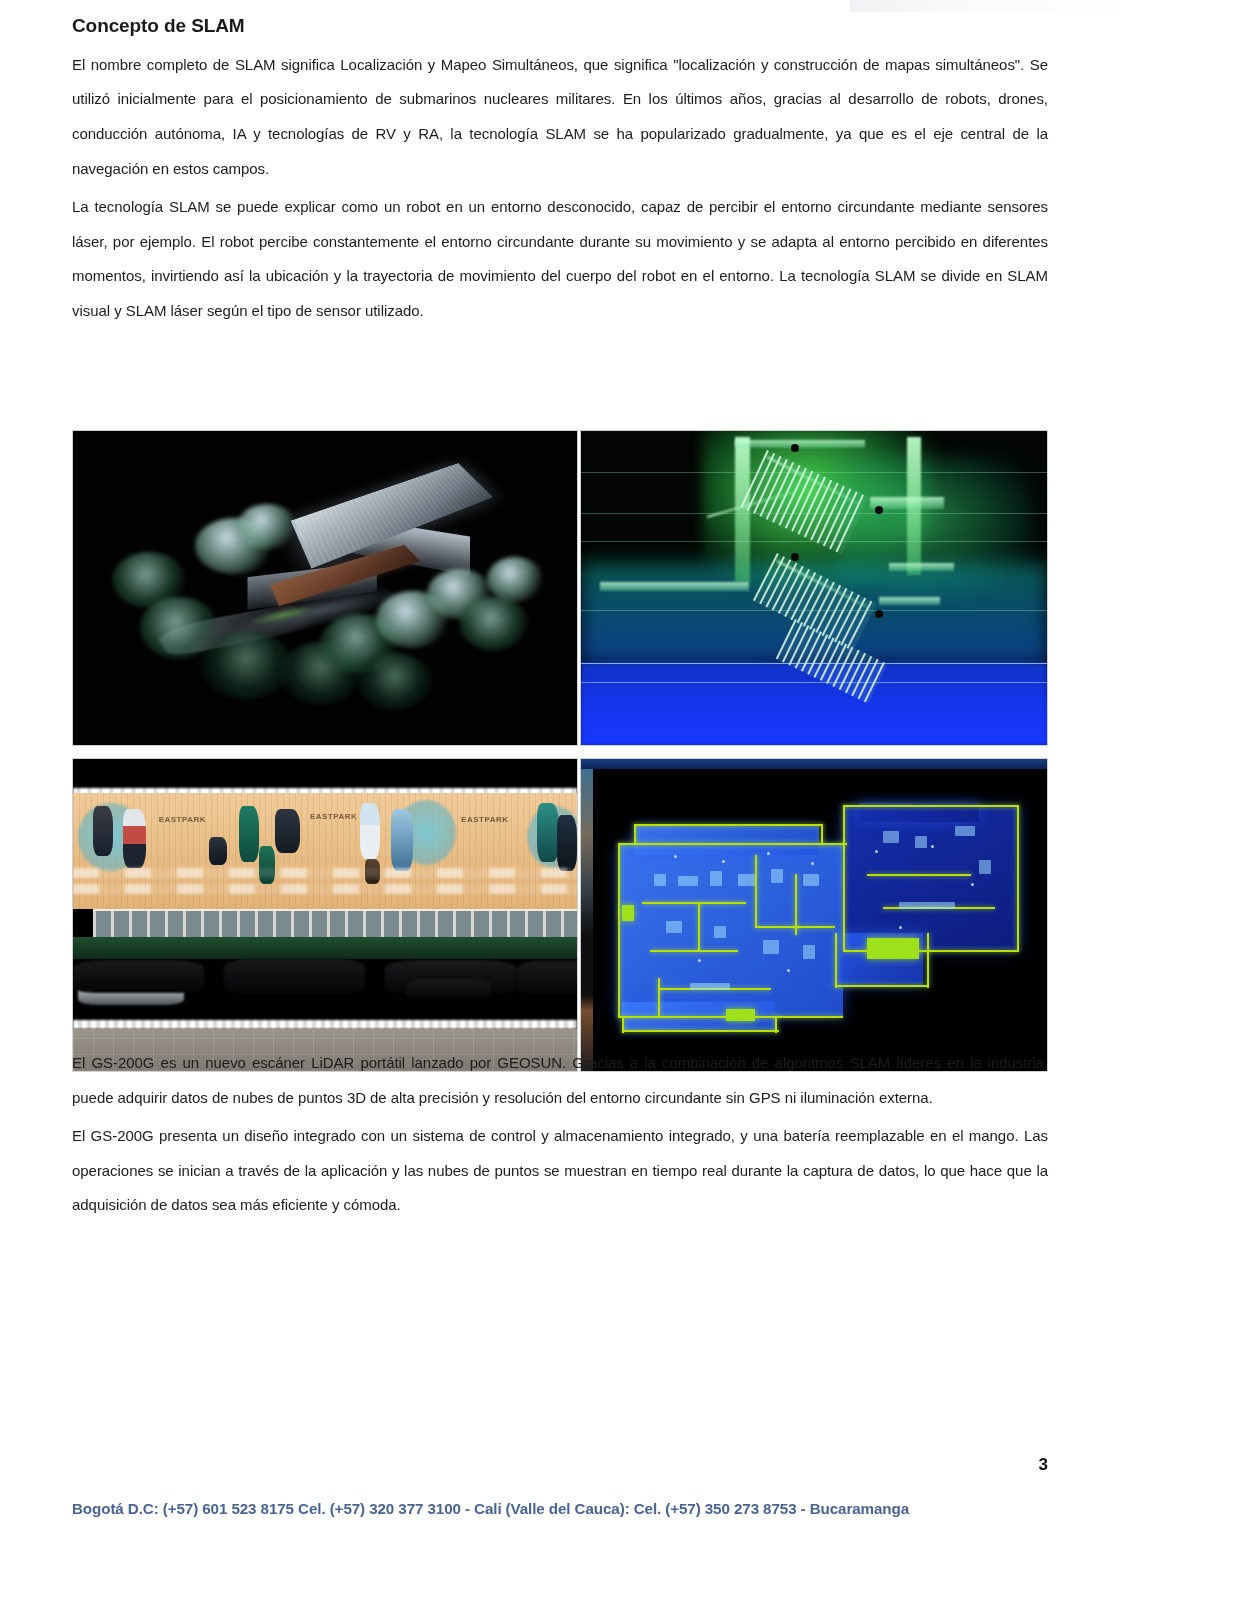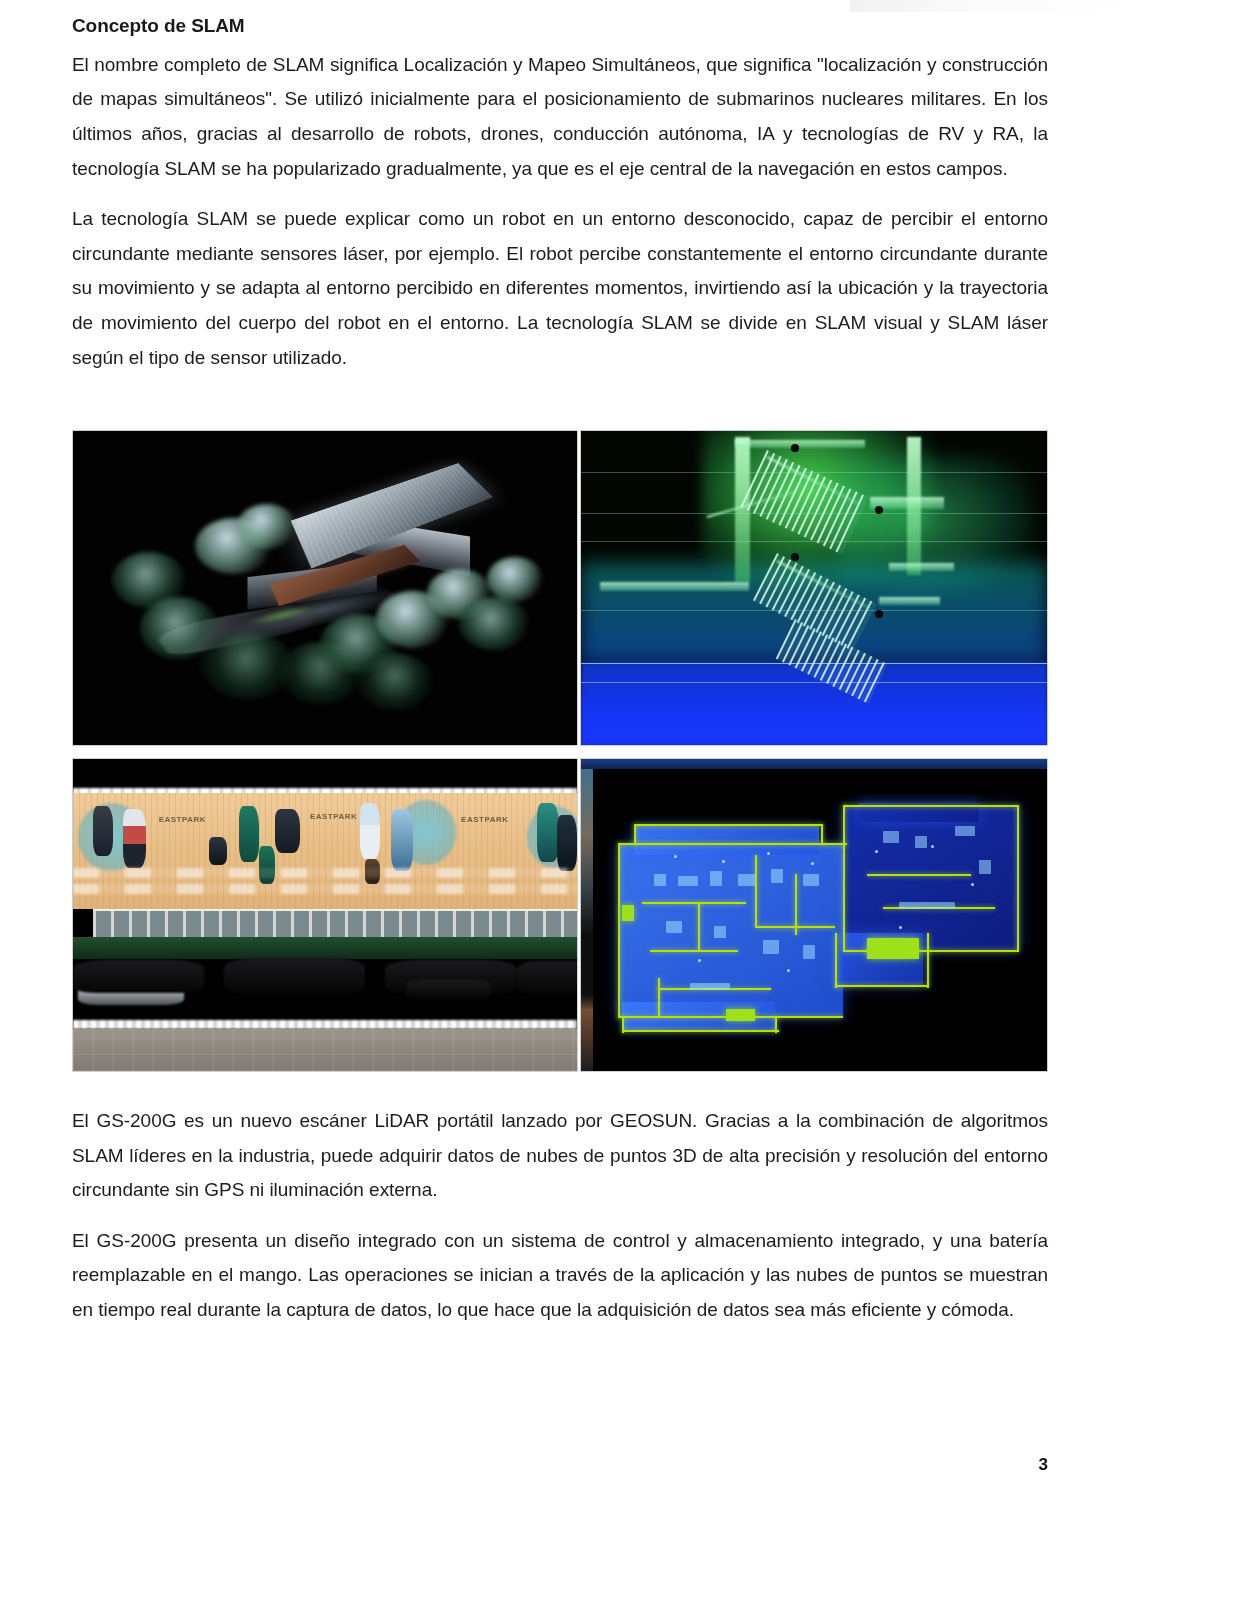--- a/index.html
+++ b/index.html
@@ -36,28 +36,28 @@
   h1.doc-heading {
     font-size: 19px;
     font-weight: bold;
     color: #1a1a1a;
     margin: 0 0 10px 0;
     letter-spacing: -0.1px;
     line-height: 1.25;
   }
   p.body-par {
     margin: 0;
-    font-size: 19px;
+    font-size: 15px;
     line-height: 34.6px;
     color: #1c1c1c;
     text-align: justify;
     text-justify: inter-word;
     letter-spacing: -0.05px;
   }
-  p.body-par + p.body-par { margin-top: 16px; }
+  p.body-par + p.body-par { margin-top: 4px; }
 
   
   .figure-grid {
     position: absolute;
     left: 72px;
     top: 430px;
     width: 976px;
     height: 642px;
     display: grid;
     grid-template-columns: 506px 468px;
@@ -470,23 +470,24 @@
           <div class="plan-dot" style="left:88%; top:34%;"></div>
           <div class="plan-dot" style="left:70%; top:52%;"></div>
           <div class="plan-dot" style="left:20%; top:66%;"></div>
           <div class="plan-dot" style="left:42%; top:70%;"></div>
         </div>
       </div>
     </div>
 
   </div>
 
-  <div class="content" style="top:1104px;">
+  <div class="content" style="top:1046px;">
     <p class="body-par">El GS-200G es un nuevo escáner LiDAR portátil lanzado por GEOSUN. Gracias a la combinación de algoritmos SLAM líderes en la industria, puede adquirir datos de nubes de puntos 3D de alta precisión y resolución del entorno circundante sin GPS ni iluminación externa.</p>
     <p class="body-par">El GS-200G presenta un diseño integrado con un sistema de control y almacenamiento integrado, y una batería reemplazable en el mango. Las operaciones se inician a través de la aplicación y las nubes de puntos se muestran en tiempo real durante la captura de datos, lo que hace que la adquisición de datos sea más eficiente y cómoda.</p>
   </div>
 
   <div class="page-number">3</div>
 
   <div class="footer">
+    <p>Bogotá D.C: (+57) 601 523 8175 Cel. (+57) 320 377 3100 - Cali (Valle del Cauca): Cel. (+57) 350 273 8753 - Bucaramanga</p>
   </div>
 
 </div>
 
 </body></html>

